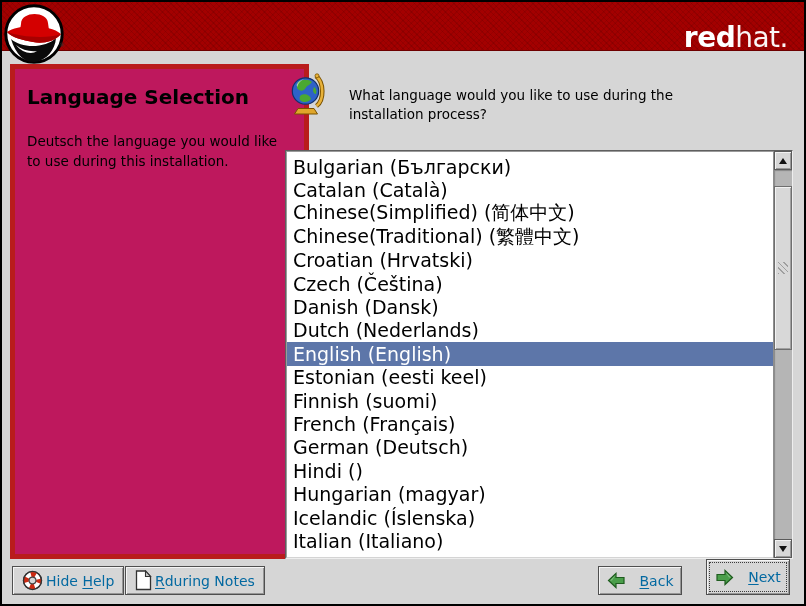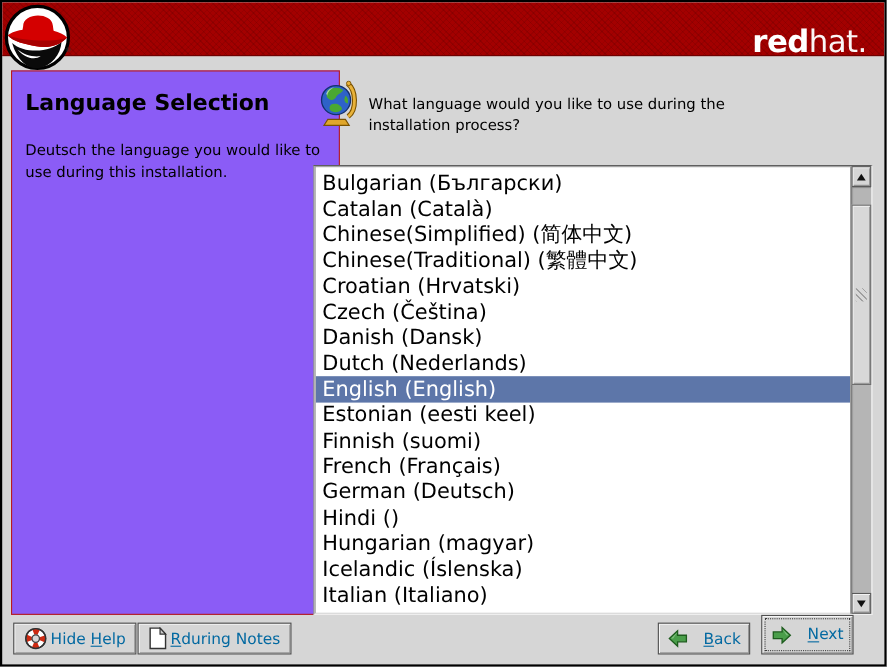--- a/index.html
+++ b/index.html
@@ -24,29 +24,29 @@
     position:absolute; right:16px; top:22px; color:#fff;
     font-size:28px; letter-spacing:-0.5px; line-height:1;
   }
   .brand .b { font-weight:bold; }
   .brand .n { font-weight:normal; opacity:.96; }
   .shadowman { position:absolute; top:1px; left:2px; width:62px; height:64px; z-index:5; }
 
   
   .help-panel {
     position:absolute; left:8px; top:62px; width:299px; height:495px;
-    background:#8b5cf6; border:1px solid #b91c1c;
+    background:#be185d; border:5px solid #b91c1c;
   }
   .help-title { font-size:20px; font-weight:bold; color:#000; padding:16px 12px 0 12px; }
   .help-body  { font-size:13.5px; color:#000; line-height:20px; padding:22px 12px 0 12px; }
 
   
   .question-row { position:absolute; left:287px; top:71px; display:flex; }
   .globe { width:36px; height:42px; flex:0 0 auto; }
-  .question-text { font-size:13.5px; line-height:19px; padding-top:13px; margin-left:10px; width:390px; color:#000; }
+  .question-text { font-size:13.5px; line-height:19px; padding-top:13px; margin-left:24px; width:390px; color:#000; }
 
   
   .listbox {
     position:absolute; left:283px; top:148px; width:508px; height:409px;
     display:flex;
     border:1px solid; border-color:#5f5f5f #eeeeee #eeeeee #5f5f5f;
     background:#fff;
   }
   .list { flex:1 1 auto; background:#fff; overflow:hidden; padding-top:3px;
           border:1px solid; border-color:#9a9a9a #d4d4d4 #d4d4d4 #9a9a9a; border-right:none; }
@@ -83,21 +83,21 @@
     position:absolute; bottom:9px; height:29px;
     background:#d6d6d6; border:1px solid #4f4f4f;
     box-shadow: inset 1px 1px 0 #f5f5f5, inset -1px -1px 0 #969696;
     display:flex; align-items:center; font-size:14px; color:#0369a1;
     padding:0 9px; cursor:default; white-space:nowrap;
   }
   .btn .icon { margin-right:3px; display:flex; }
   .btn-hide-help { left:10px; }
   .btn-release-notes { left:123px; }
   .btn-back { right:122px; width:84px; justify-content:center; gap:14px; padding:0; }
-  .btn-next { right:28px;  width:84px; justify-content:center; gap:14px; padding:17px; outline:1px dotted #3c3c3c; outline-offset:-4px; }
+  .btn-next { right:14px;  width:84px; justify-content:center; gap:14px; padding:17px; outline:1px dotted #3c3c3c; outline-offset:-4px; }
   .mn { text-decoration:underline; text-underline-offset:2px; }
 </style>
 </head>
 <body>
 
 <div class="window" style="--banner: #a30000; --sel: #5d76a9; --bg: #d6d6d6;">
 
   <div class="banner"></div>
   <div class="brand">
     <span class="b">red</span><span class="n">hat.</span>

